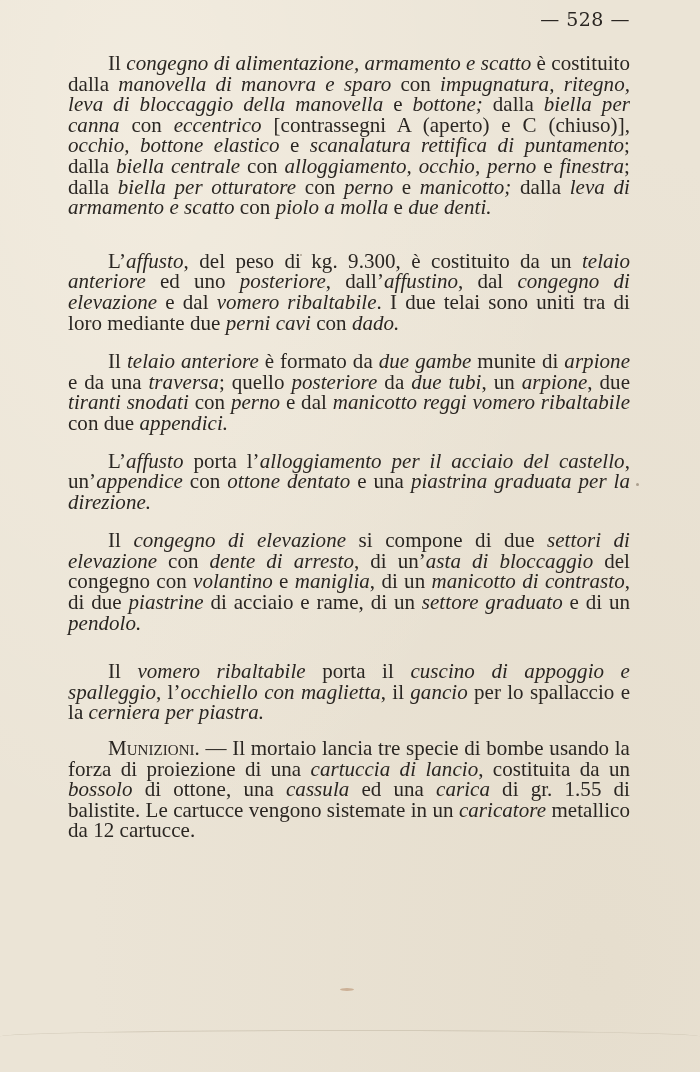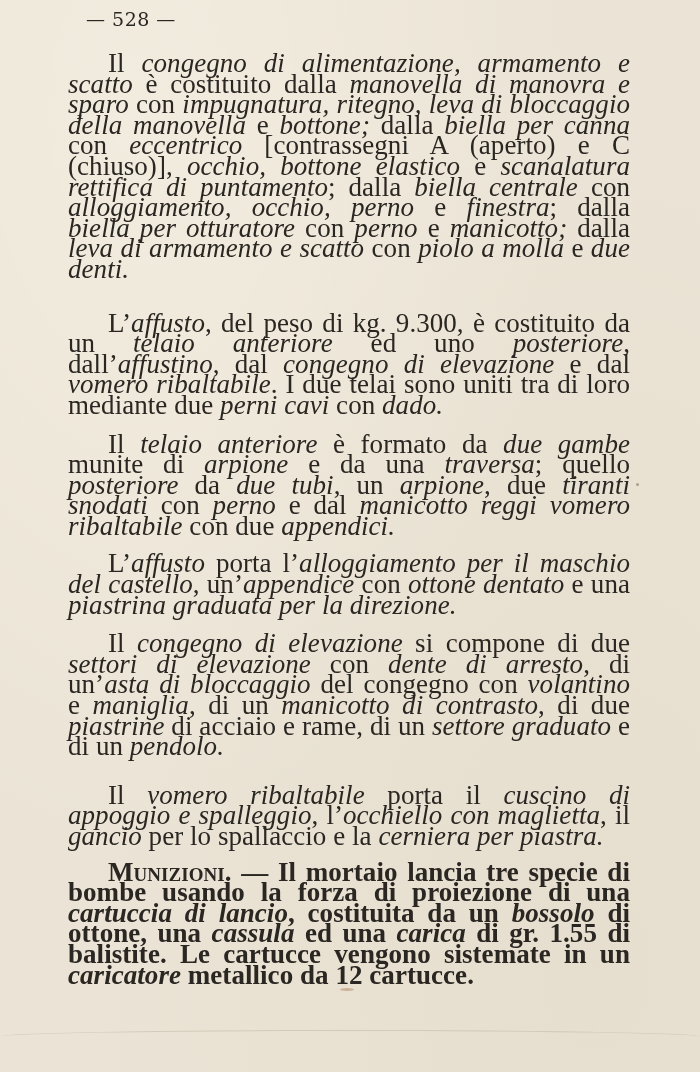--- a/index.html
+++ b/index.html
@@ -18,52 +18,52 @@
       font-family: "DejaVu Serif", "Liberation Serif", serif;
       position: relative;
     }
     .page {
       position: absolute;
       left: 68px;
       top: 0;
       width: 562px;
     }
     .page-number {
-      text-align: left;
+      text-align: right;
       font-family: "DejaVu Serif", serif;
       font-size: 19px;
       letter-spacing: 0.5px;
       margin-top: 5px;
       height: 34px;
       line-height: 28px;
       padding-left: 18px;
     }
     .para {
       font-family: "Liberation Serif", serif;
-      font-size: 27px;
+      font-size: 21px;
       line-height: 20.6px;
       text-align: justify;
       text-indent: 40px;
       margin: 0 0 15px 0;
       letter-spacing: 0.05px;
     }
     .para .it {
       font-style: italic;
     }
     .para .sc {
       font-variant: small-caps;
     }
     .p1 { margin-top: 14px; }
     .p3 { margin-top: 21px; }
     .p4 { margin-top: 33px; }
     .p5 { margin-top: 18px; }
     .p6 { margin-top: 17px; }
     .p7 { margin-top: 18px; }
     .p8 { margin-top: 28px; }
-    .p9 { margin-top: 11px; font-weight: bold; }
+    .p9 { margin-top: 11px; }
     .crease {
       position: absolute;
       left: 0;
       right: 0;
       top: 1030px;
       height: 12px;
       border-top: 1px solid rgba(190,180,160,0.5);
       border-radius: 50%;
     }
     .speck {
@@ -76,21 +76,21 @@
   </style>
 </head>
 <body>
 
 <div class="page">
   <div class="page-number">— 528 —</div>
 
   <p class="para p1"><span>Il </span><span class="it">congegno di alimentazione, armamento e scatto</span><span> è costituito dalla </span><span class="it">manovella di manovra e sparo</span><span> con </span><span class="it">impugnatura, ritegno, leva di bloccaggio della manovella</span><span> e </span><span class="it">bottone;</span><span> dalla </span><span class="it">biella per canna</span><span> con </span><span class="it">eccentrico</span><span> [contrassegni A (aperto) e C (chiuso)], </span><span class="it">occhio, bottone elastico</span><span> e </span><span class="it">scanalatura rettifica di puntamento</span><span>; dalla </span><span class="it">biella centrale</span><span> con </span><span class="it">alloggiamento, occhio, perno</span><span> e </span><span class="it">finestra</span><span>; dalla </span><span class="it">biella per otturatore</span><span> con </span><span class="it">perno</span><span> e </span><span class="it">manicotto;</span><span> dalla </span><span class="it">leva di armamento e scatto</span><span> con </span><span class="it">piolo a molla</span><span> e </span><span class="it">due denti.</span></p>
   <p class="para p4"><span>L’</span><span class="it">affusto</span><span>, del peso di kg. 9.300, è costituito da un </span><span class="it">telaio anteriore</span><span> ed uno </span><span class="it">posteriore</span><span>, dall’</span><span class="it">affustino</span><span>, dal </span><span class="it">congegno di elevazione</span><span> e dal </span><span class="it">vomero ribaltabile</span><span>. I due telai sono uniti tra di loro mediante due </span><span class="it">perni cavi</span><span> con </span><span class="it">dado.</span></p>
   <p class="para p5"><span>Il </span><span class="it">telaio anteriore</span><span> è formato da </span><span class="it">due gambe</span><span> munite di </span><span class="it">arpione</span><span> e da una </span><span class="it">traversa</span><span>; quello </span><span class="it">posteriore</span><span> da </span><span class="it">due tubi</span><span>, un </span><span class="it">arpione</span><span>, due </span><span class="it">tiranti snodati</span><span> con </span><span class="it">perno</span><span> e dal </span><span class="it">manicotto reggi vomero ribaltabile</span><span> con due </span><span class="it">appendici.</span></p>
-  <p class="para p6"><span>L’</span><span class="it">affusto</span><span> porta l’</span><span class="it">alloggiamento per il maschio del castello</span><span>, un’</span><span class="it">appendice</span><span> con </span><span class="it">ottone dentato</span><span> e una </span><span class="it">piastrina graduata per la direzione.</span></p>
+  <p class="para p6"><span>L’</span><span class="it">affusto</span><span> porta l’</span><span class="it">alloggiamento per il acciaio del castello</span><span>, un’</span><span class="it">appendice</span><span> con </span><span class="it">ottone dentato</span><span> e una </span><span class="it">piastrina graduata per la direzione.</span></p>
   <p class="para p7"><span>Il </span><span class="it">congegno di elevazione</span><span> si compone di due </span><span class="it">settori di elevazione</span><span> con </span><span class="it">dente di arresto</span><span>, di un’</span><span class="it">asta di bloccaggio</span><span> del congegno con </span><span class="it">volantino</span><span> e </span><span class="it">maniglia</span><span>, di un </span><span class="it">manicotto di contrasto</span><span>, di due </span><span class="it">piastrine</span><span> di acciaio e rame, di un </span><span class="it">settore graduato</span><span> e di un </span><span class="it">pendolo.</span></p>
   <p class="para p8"><span>Il </span><span class="it">vomero ribaltabile</span><span> porta il </span><span class="it">cuscino di appoggio e spalleggio</span><span>, l’</span><span class="it">occhiello con maglietta</span><span>, il </span><span class="it">gancio</span><span> per lo spallaccio e la </span><span class="it">cerniera per piastra.</span></p>
   <p class="para p9"><span class="sc">Munizioni.</span><span> — Il mortaio lancia tre specie di bombe usando la forza di proiezione di una </span><span class="it">cartuccia di lancio</span><span>, costituita da un </span><span class="it">bossolo</span><span> di ottone, una </span><span class="it">cassula</span><span> ed una </span><span class="it">carica</span><span> di gr. 1.55 di balistite. Le cartucce vengono sistemate in un </span><span class="it">caricatore</span><span> metallico da 12 cartucce.</span></p>
 </div>
 
 <div class="crease"></div>
 <div class="speck" style="left:636px; top:483px;"></div>
 <div class="speck" style="left:300px; top:254px; width:2px; height:2px;"></div>
 <div class="speck" style="left:340px; top:988px; width:14px; height:3px; background:rgba(170,120,80,0.45);"></div>
 

